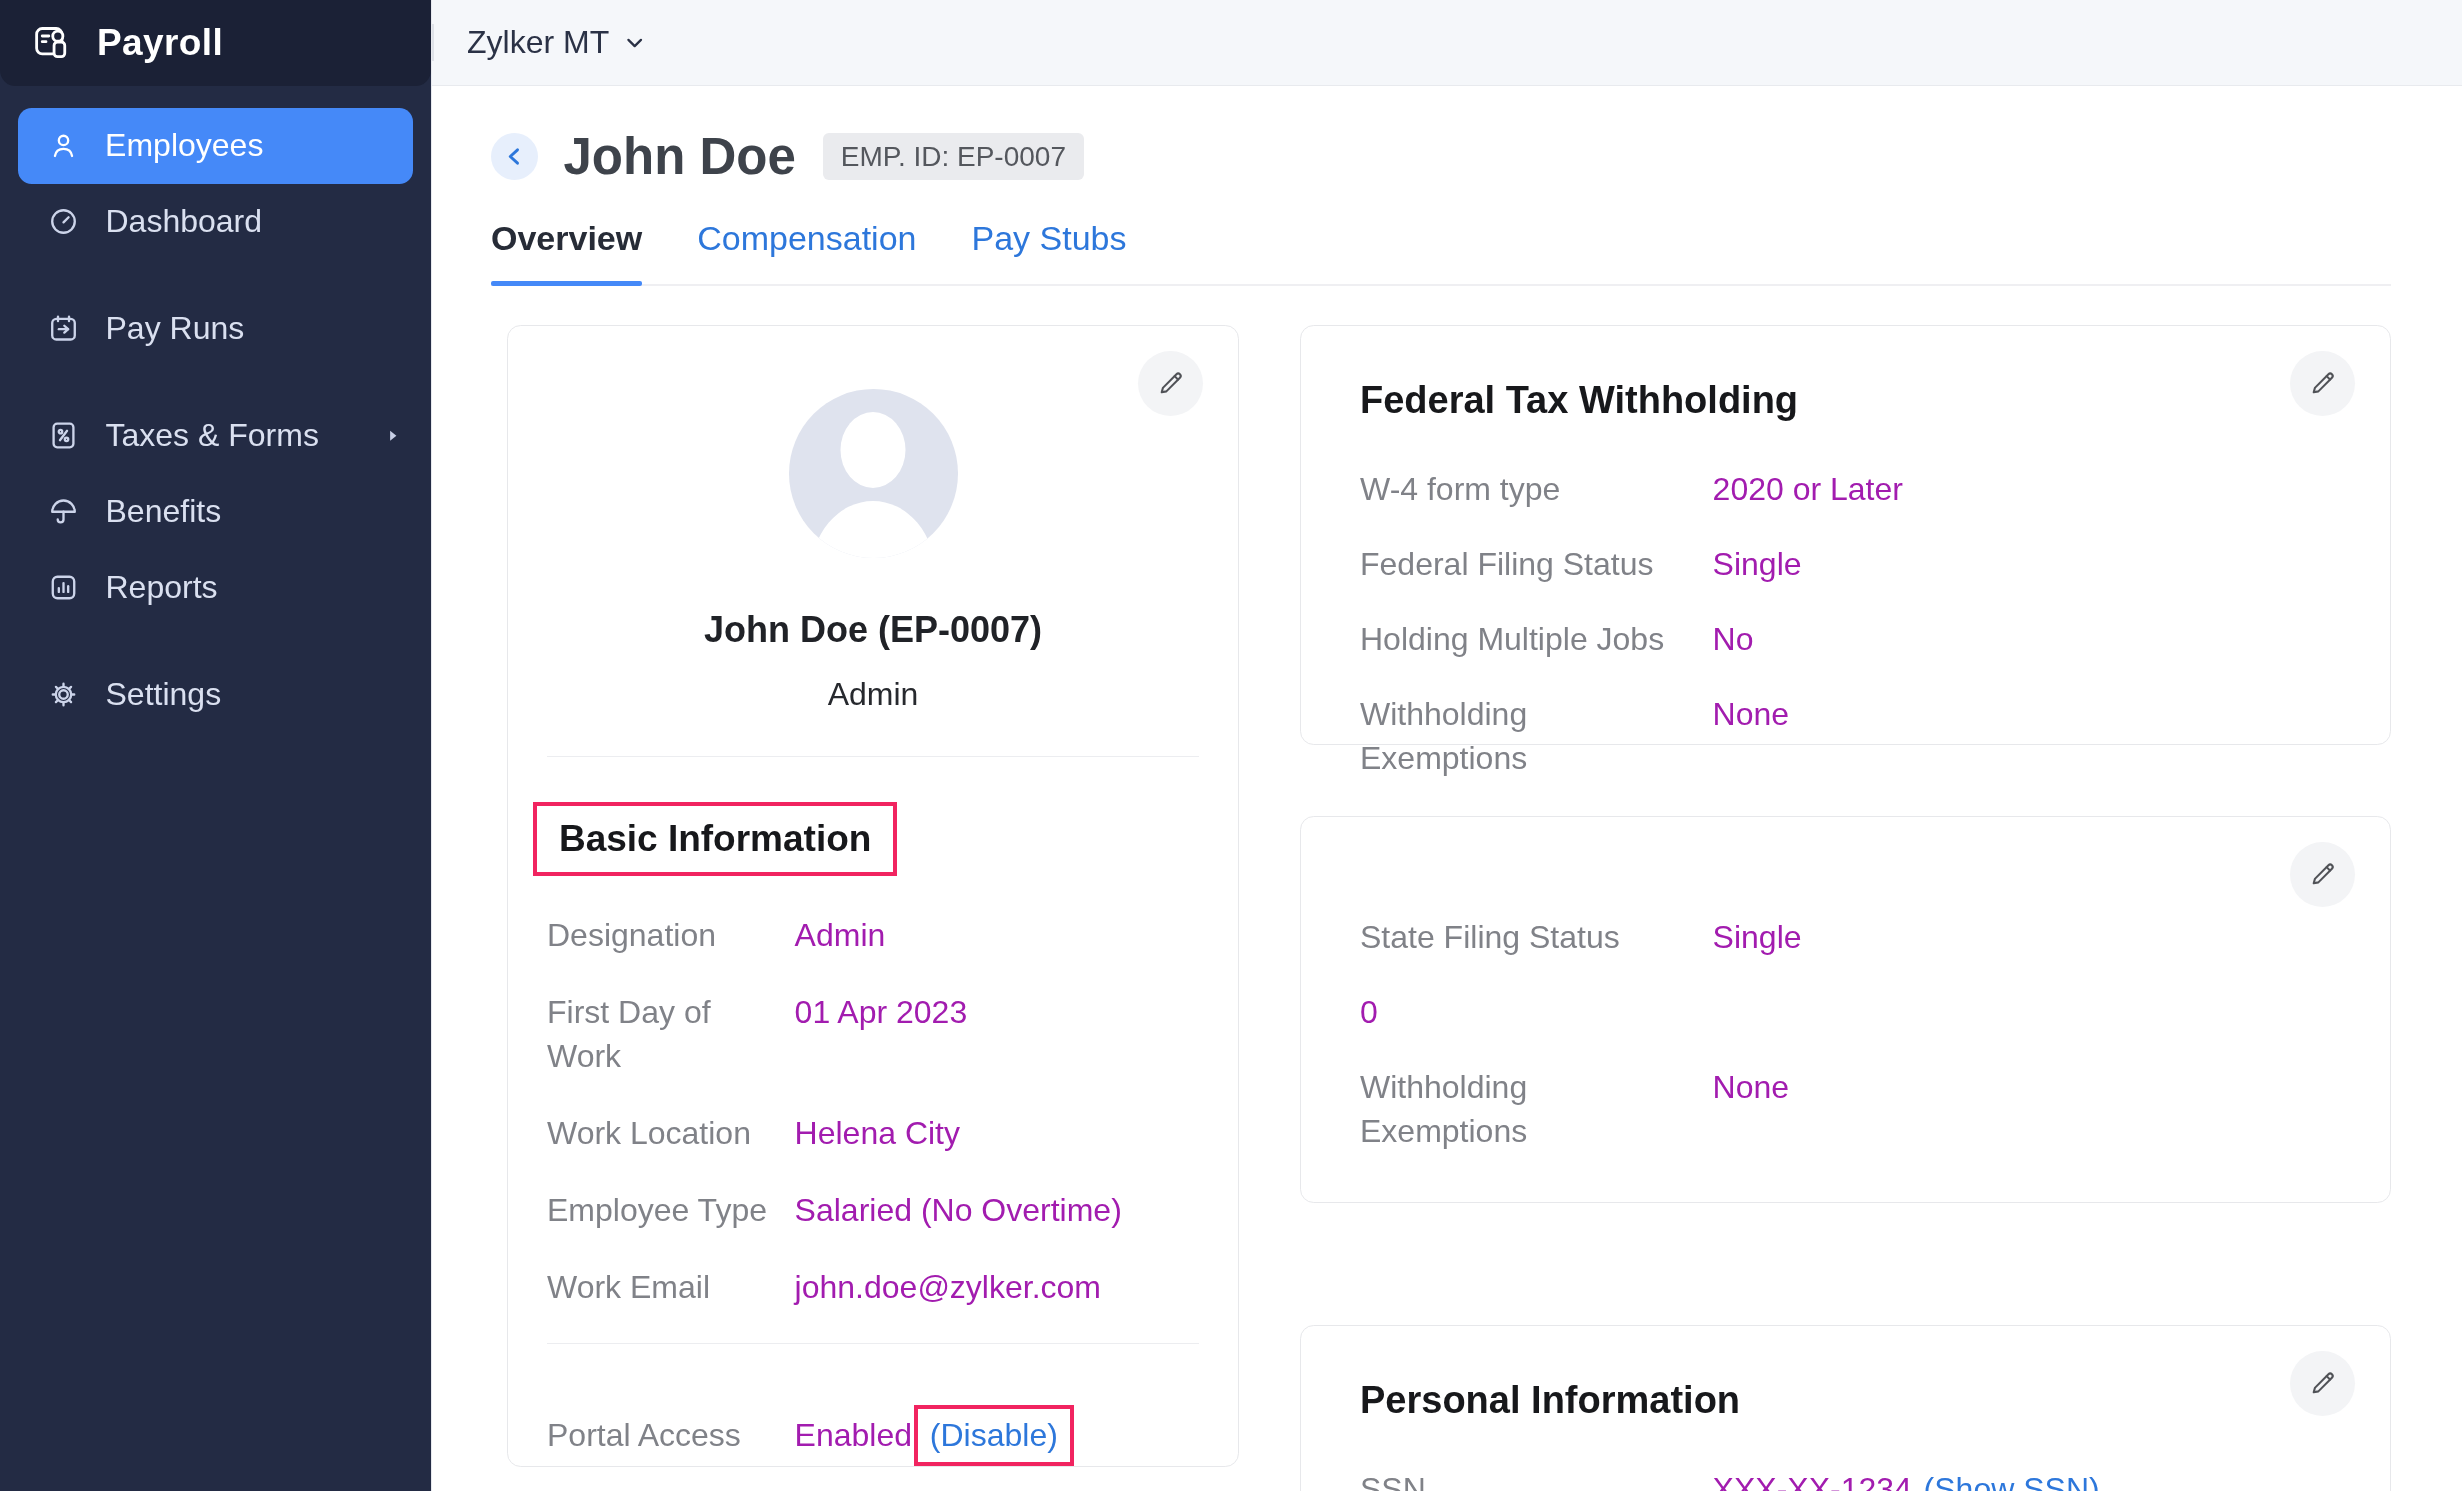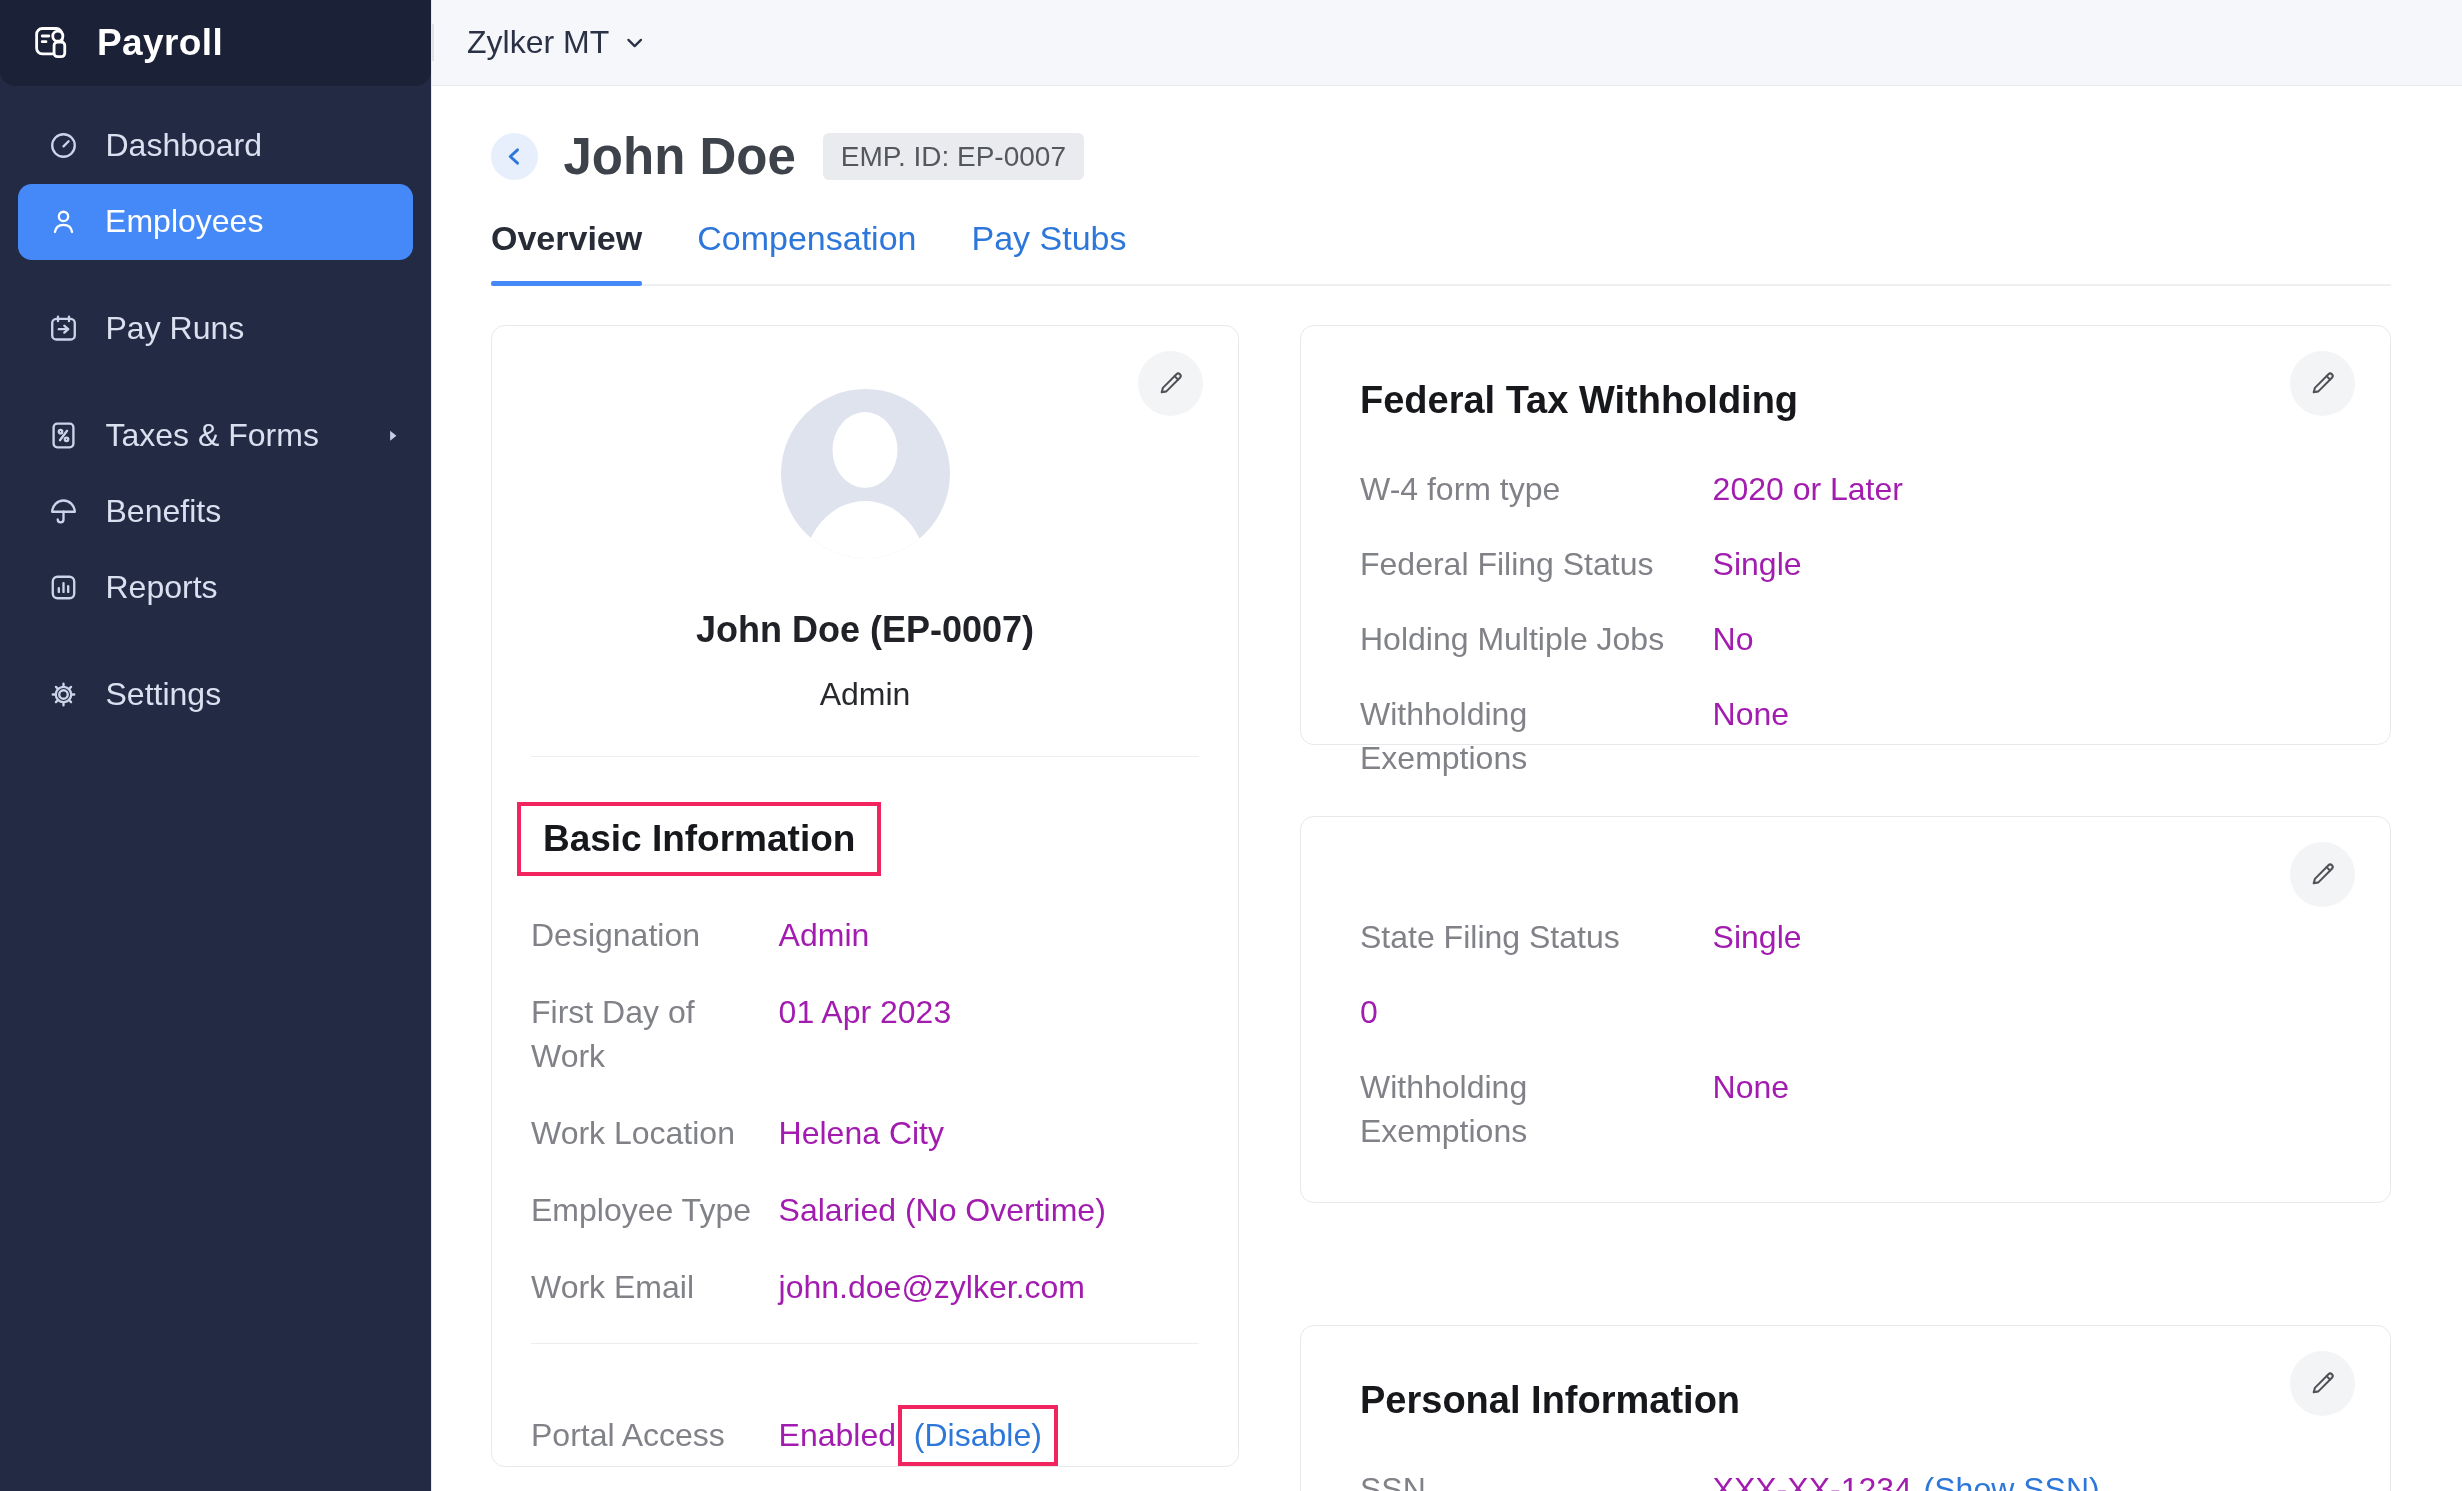--- a/index.html
+++ b/index.html
@@ -44,21 +44,21 @@
 
   .cards{display:flex;gap:61px;margin-top:39px;align-items:flex-start;}
   .col-left{flex:0 0 748px;width:748px;}
   .col-right{flex:1;}
 
   .card{position:relative;background:#ffffff;border:1px solid #E7E8EB;border-radius:13.7px;}
   .edit-btn{position:absolute;top:25.5px;right:35px;width:65px;height:65px;border-radius:50%;
             background:#F3F4F6;display:flex;align-items:center;justify-content:center;cursor:pointer;}
 
   
-  .profile-card{height:1142px;padding:0 39px;}
+  .profile-card{height:1142px;padding:0 39px;margin-left:16px;}
   .avatar{width:169px;height:169px;margin:63px auto 0;border-radius:50%;
           background:#DFE3EE;position:relative;overflow:hidden;}
   .avatar-head{position:absolute;top:23.5px;left:50%;transform:translateX(-50%);
                width:65px;height:76px;border-radius:50%;background:#ffffff;}
   .avatar-body{position:absolute;bottom:-33px;left:50%;transform:translateX(-50%);
                width:125px;height:90px;border-radius:52% 52% 0 0/85% 85% 0 0;background:#ffffff;}
   .profile-name{text-align:center;margin-top:51px;font-size:36px;font-weight:600;color:#202227;}
   .profile-role{text-align:center;margin-top:25.5px;font-size:32px;color:#27292E;}
   .divider{height:1px;background:#ECEDF0;margin-top:43px;}
   .section-head-box{display:inline-block;margin-top:45px;margin-left:-13.7px;
@@ -95,38 +95,38 @@
           <line x1="6" y1="8" x2="9.5" y2="8"></line>
           <line x1="6" y1="11" x2="8" y2="11"></line>
           <circle cx="14.3" cy="8.1" r="2.7" fill="#1B2136"></circle>
           <rect x="12.3" y="11.2" width="5.7" height="7.8" rx="1.8" fill="#1B2136"></rect>
         </svg>
       </span>
       <span class="logo-text">Payroll</span>
     </div>
 
     <div class="nav">
+      <div class="nav-item active">
+        <span class="nav-ic">
+          <svg width="33" height="33" viewBox="0 0 24 24" fill="none" stroke="#ffffff" stroke-width="1.7" stroke-linecap="round">
+            <circle cx="12" cy="8.3" r="3.4"></circle>
+            <path d="M5.8 19.6c.5-3.4 3-5.2 6.2-5.2s5.7 1.8 6.2 5.2"></path>
+          </svg>
+        </span>
+        <span>Employees</span>
+      </div>
+
       <div class="nav-item">
         <span class="nav-ic">
           <svg width="33" height="33" viewBox="0 0 24 24" fill="none" stroke="#CCD4EA" stroke-width="1.7" stroke-linecap="round">
             <circle cx="12" cy="12" r="8.2"></circle>
               <line x1="12" y1="12.6" x2="15.7" y2="8.9"></line>
           </svg>
         </span>
         <span>Dashboard</span>
-      </div>
-
-      <div class="nav-item active">
-        <span class="nav-ic">
-          <svg width="33" height="33" viewBox="0 0 24 24" fill="none" stroke="#ffffff" stroke-width="1.7" stroke-linecap="round">
-            <circle cx="12" cy="8.3" r="3.4"></circle>
-            <path d="M5.8 19.6c.5-3.4 3-5.2 6.2-5.2s5.7 1.8 6.2 5.2"></path>
-          </svg>
-        </span>
-        <span>Employees</span>
       </div>
 
       <div class="nav-item group-gap">
         <span class="nav-ic">
           <svg width="33" height="33" viewBox="0 0 24 24" fill="none" stroke="#CCD4EA" stroke-width="1.7" stroke-linecap="round" stroke-linejoin="round">
             <rect x="3.8" y="5" width="16.4" height="15" rx="3"></rect>
             <line x1="8" y1="3.4" x2="8" y2="6.6"></line>
               <line x1="16" y1="3.4" x2="16" y2="6.6"></line>
             <line x1="8.6" y1="12.5" x2="15.2" y2="12.5"></line>
             <polyline points="12.6,10 15.4,12.5 12.6,15"></polyline>

